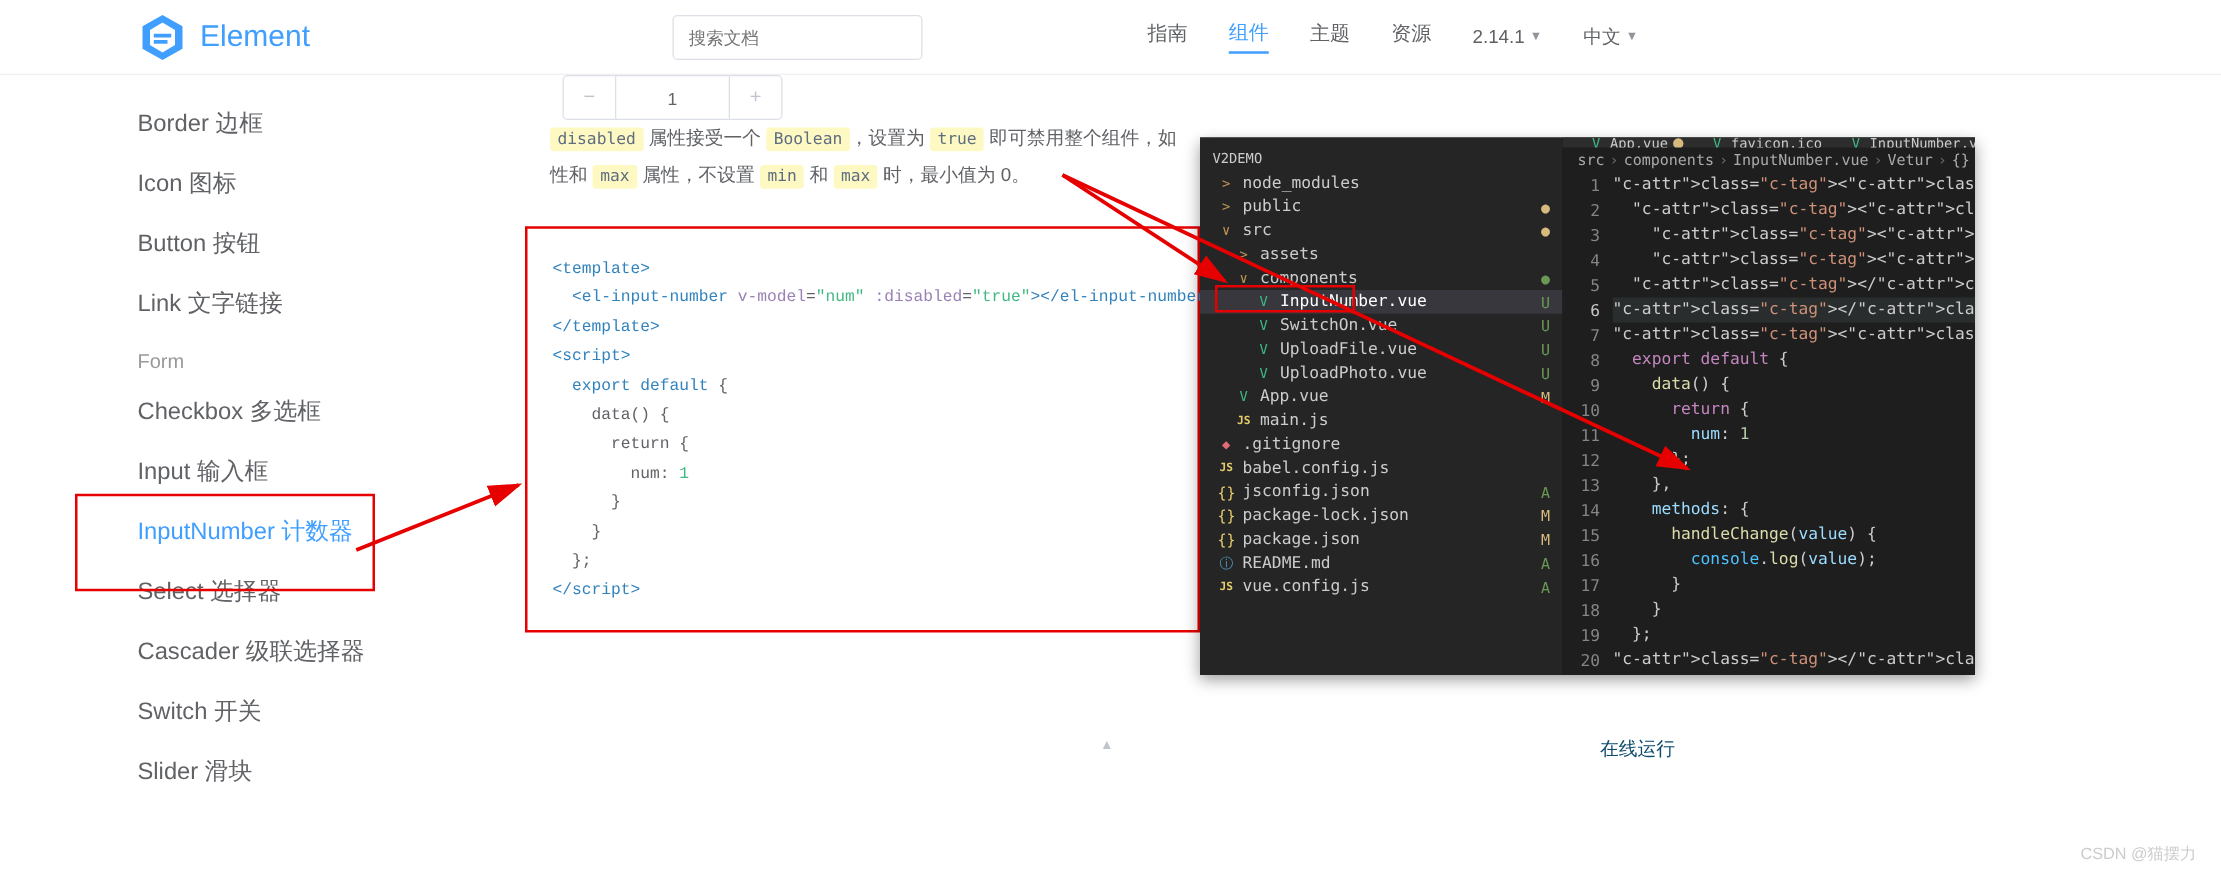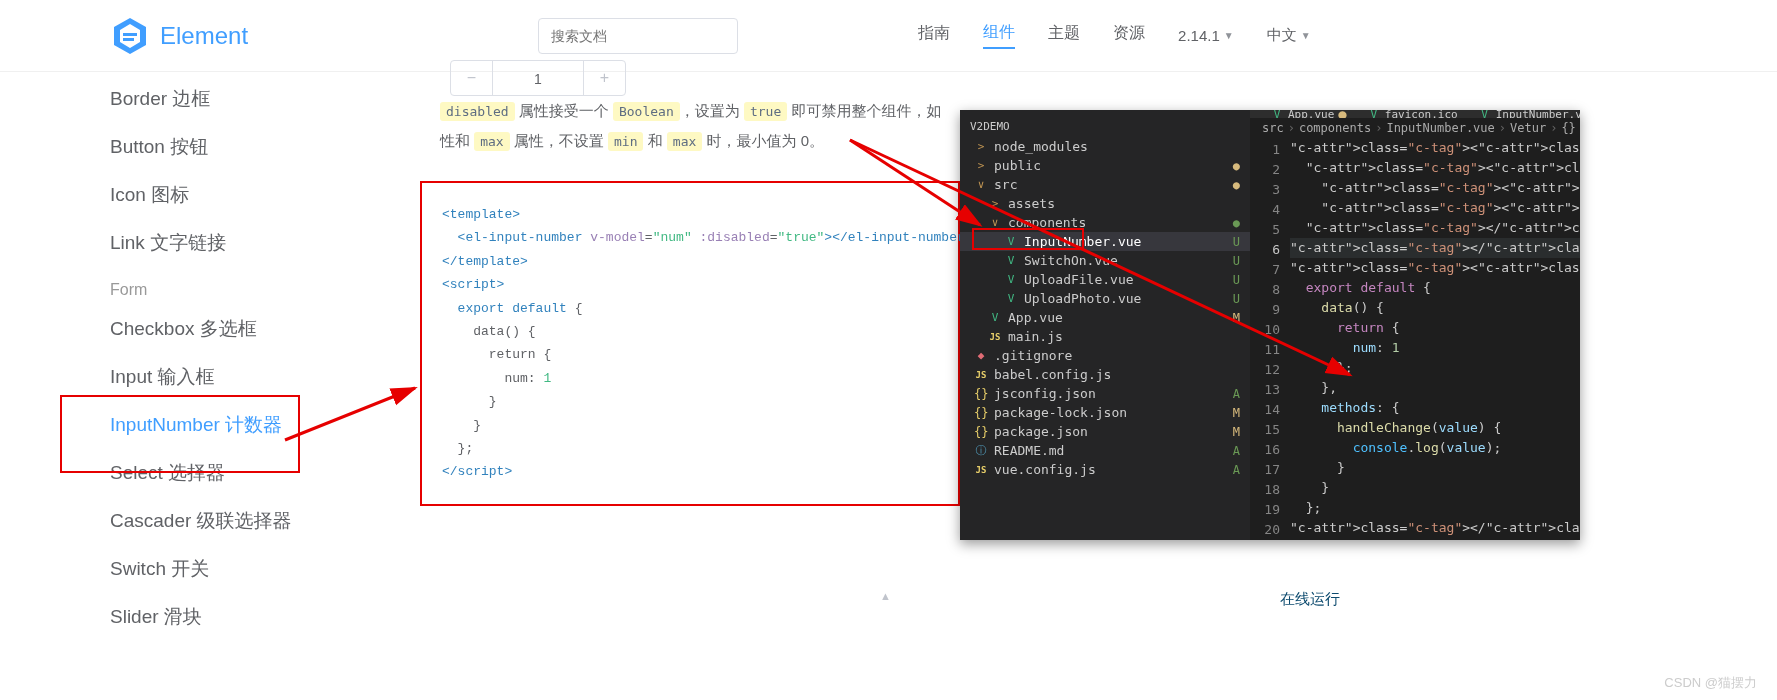--- a/index.html
+++ b/index.html
@@ -1,19 +1,19 @@
 <!DOCTYPE html>
 <html><head>
 <meta charset="utf-8">
 <style>
 * { margin: 0; padding: 0; box-sizing: border-box; }
 body { font-family: "Helvetica Neue", Arial, sans-serif; font-size: 14px; color: #606266; background: #fff; width: 1777px; height: 700px; overflow: hidden; position: relative; }
 
 
-.header { display: flex; align-items: center; height: 72px; padding: 0 30px 0 110px; border-bottom: 1px solid #f0f0f0; }
+.header { display: flex; align-items: center; height: 60px; padding: 0 30px 0 110px; border-bottom: 1px solid #f0f0f0; }
 .logo { display: flex; align-items: center; gap: 10px; }
 .logo-icon { width: 40px; height: 40px; }
 .logo-text { font-size: 24px; font-weight: 500; color: #409EFF; }
 .search-box { margin-left: 290px; }
 .search-input { width: 200px; height: 36px; border: 1px solid #dcdfe6; border-radius: 4px; padding: 0 12px; font-size: 14px; outline: none; }
 .nav { display: flex; margin-left: 180px; gap: 33px; align-items: center; }
 .nav-item { font-size: 16px; color: #606266; cursor: pointer; text-decoration: none; padding-bottom: 4px; }
 .nav-item.active { color: #409EFF; border-bottom: 2px solid #409EFF; }
 .version-sel { color: #606266; font-size: 15px; cursor: pointer; display: flex; align-items: center; gap: 4px; }
 .chevron { font-size: 10px; color: #909399; }
@@ -113,22 +113,22 @@
       </span>
     <span class="version-sel">
         <span>中文</span>
         <span class="chevron">▼</span>
       </span>
   </div>
 </div>
 
 <div class="sidebar">
   <div class="side-item">Border 边框</div>
+  <div class="side-item">Icon 图标</div>
   <div class="side-item">Button 按钮</div>
-  <div class="side-item">Icon 图标</div>
   <div class="side-item">Link 文字链接</div>
   <div class="side-group">Form</div>
   <div class="side-item">Checkbox 多选框</div>
   <div class="side-item">Input 输入框</div>
   <div class="side-item active">InputNumber 计数器</div>
   <div class="side-item">Select 选择器</div>
   <div class="side-item">Cascader 级联选择器</div>
   <div class="side-item">Switch 开关</div>
   <div class="side-item">Slider 滑块</div>
 </div>

